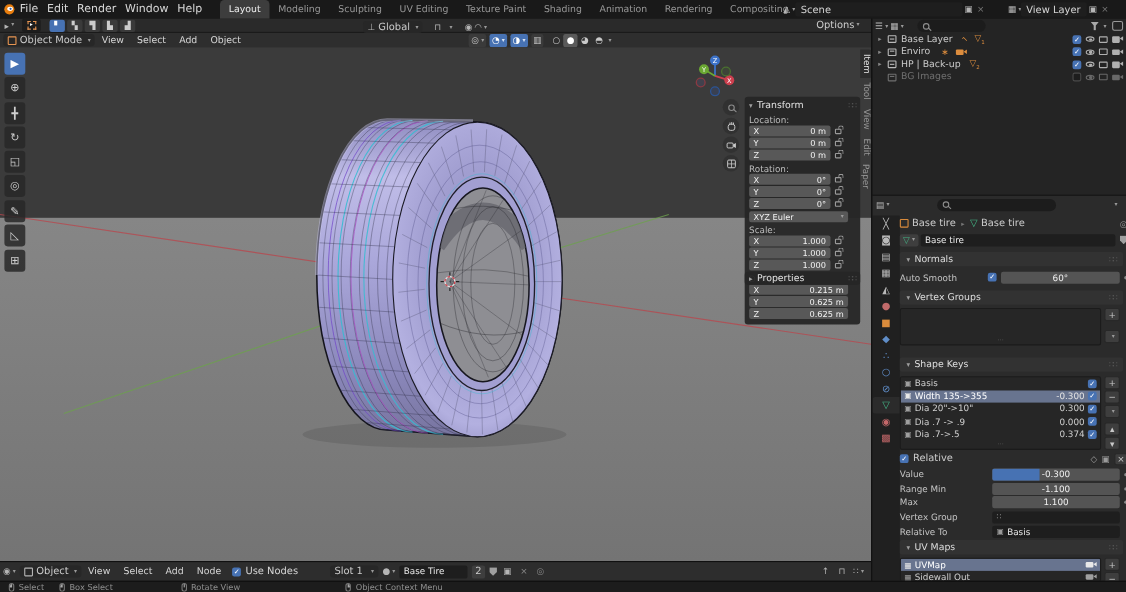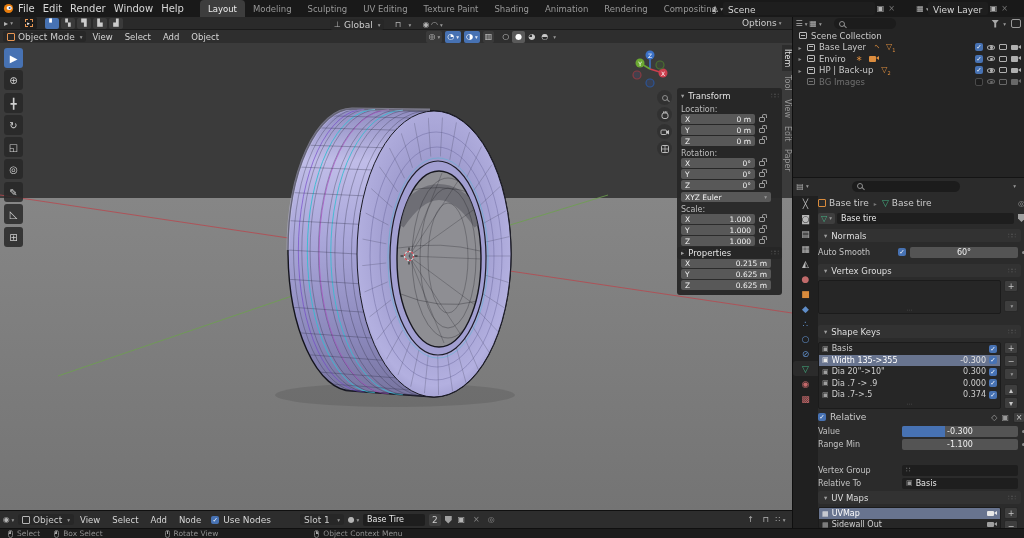--- a/index.html
+++ b/index.html
@@ -489,24 +489,20 @@
     <span class="mini">▦<span class="cart">▾</span></span>
     <span class="srch" style="width:62px;margin-left:10px">
         <span class="i-mag"></span>
       </span>
     <span class="fx" style="margin-left:auto;gap:2px">
       <span class="i-funnel"></span>
         <span class="cart">▾</span>
       <span style="width:10px;height:9px;border:1px solid #9a9a9a;border-radius:2px;margin-left:3px"></span>
     </span>
   </div>
-  <div class="orow" style="padding-left:6px;gap:4px">
-    <span class="i-coll"></span>
-    <span>Scene Collection</span>
-  </div>
   <div class="orow">
     <span style="width:14px;text-align:center;color:#8b8b8b;font-size:6px">▸</span>
     <span class="i-coll"></span>
     <span style="margin-left:4px">Base Layer</span>
     <span style="margin-left:8px;color:#dd8d3e;font-size:7px;transform:rotate(45deg)">⌐</span>
     <span style="margin-left:6px;color:#dd8d3e;font-size:8px">▽<sub style="font-size:5px">1</sub></span>
     <span class="fx" style="margin-left:auto;gap:4px;padding-right:3px">
       <span class="chk">✓</span>
       <span class="i-eye" style="color:#b0b0b0"></span>
       <span class="i-screen" style="color:#b0b0b0"></span>
@@ -693,20 +689,27 @@
     </span>
     <span class="dot"></span>
   </div>
   <div class="prow" style="top:260px">
     <span class="plab">Range Min</span>
     <span class="pfield" style="flex:1;margin-left:8px">
         <span>-1.100</span>
       </span>
     <span class="dot"></span>
   </div>
+  <div class="prow" style="top:272px">
+    <span class="plab">Max</span>
+    <span class="pfield" style="flex:1;margin-left:8px">
+        <span>1.100</span>
+      </span>
+    <span class="dot"></span>
+  </div>
   <div class="prow" style="top:286px">
     <span class="plab">Vertex Group</span>
     <span class="dfield" style="flex:1;margin-left:8px;margin-right:7px">
         <span style="color:#9a9a9a;font-size:7px">∷</span>
       </span>
   </div>
   <div class="prow" style="top:299px">
     <span class="plab">Relative To</span>
     <span class="dfield" style="flex:1;margin-left:8px;margin-right:7px">
       <span style="color:#9a9a9a;font-size:7px">▣</span>

